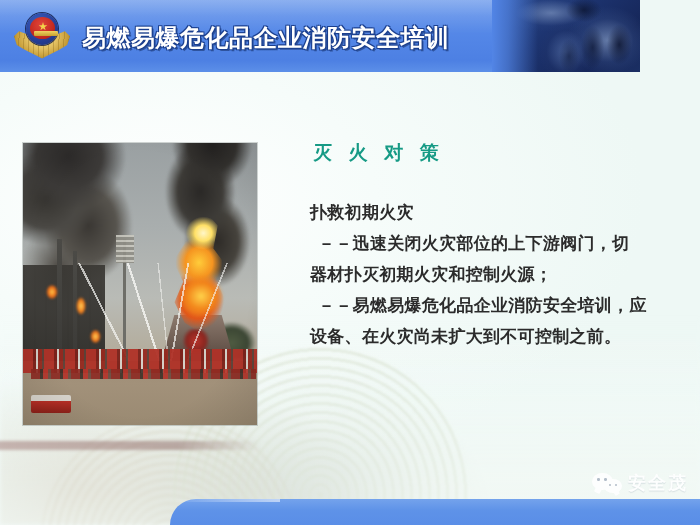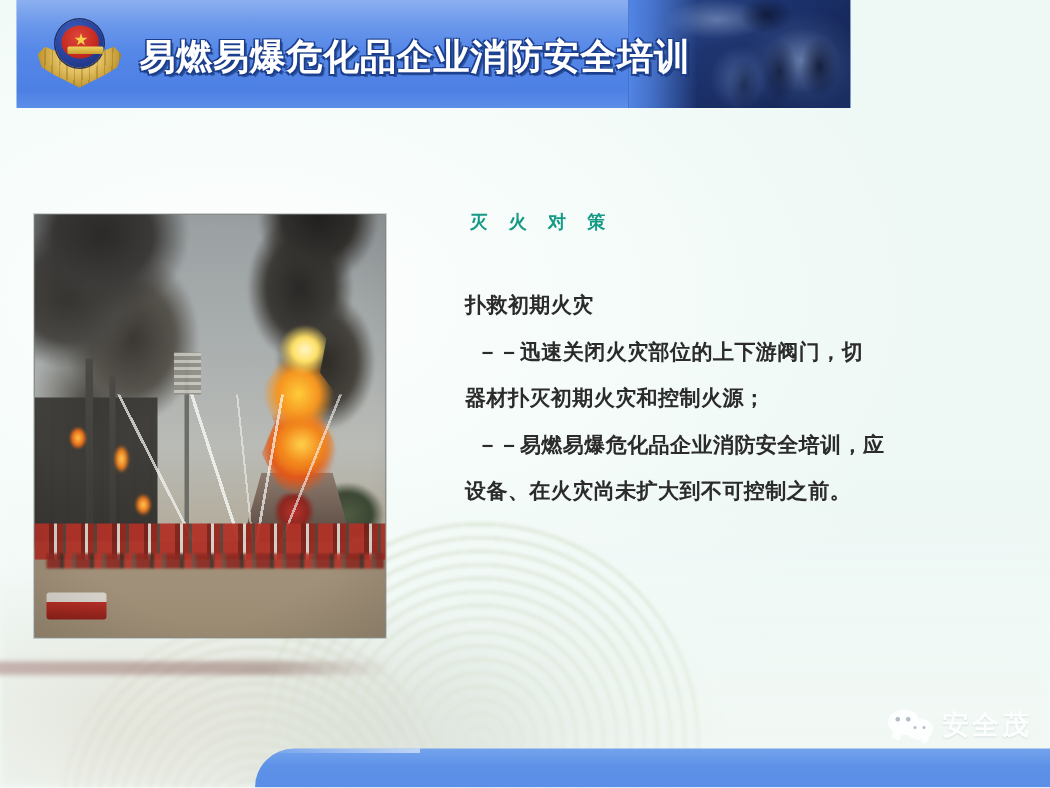--- a/index.html
+++ b/index.html
@@ -77,23 +77,23 @@
   }
   .bg-veil {
     position: absolute;
     left: 0; right: 0; bottom: 0; height: 200px;
     background: linear-gradient(to top, rgba(246,252,250,0.62), rgba(246,252,250,0.30) 50%, rgba(246,252,250,0) 100%);
   }
 
   
   .header {
     position: absolute;
-    left: 11px;
+    left: 0;
     top: 0;
-    width: 556px;
+    width: 640px;
     height: 72px;
     background: linear-gradient(180deg, #6f9cec 0%, #5a8ce9 22%, #5285e6 58%, #4d80e3 84%, #5c8fe8 100%);
     overflow: hidden;
   }
   .header-shine {
     position: absolute;
     left: 0; top: 0;
     width: 100%;
     height: 34px;
     background: linear-gradient(180deg, rgba(255,255,255,0.20), rgba(255,255,255,0.0));
@@ -363,30 +363,30 @@
 
   
   .text-col {
     position: absolute;
     left: 310px;
     top: 142px;
     width: 356px;
   }
   .section-heading {
     font-family: "DejaVu Sans", "Liberation Sans", sans-serif;
-    font-size: 12px;
+    font-size: 19px;
     font-weight: 700;
     letter-spacing: 5px;
     color: #169a85;
     line-height: 1.1;
     margin: 0 0 34px 3px;
   }
   .body-lines {
     font-family: "DejaVu Sans", "Liberation Sans", sans-serif;
-    font-size: 14px;
+    font-size: 17px;
     font-weight: 600;
     color: #2b2b2b;
     line-height: 31px;
     letter-spacing: 0.3px;
   }
   .body-lines .ln {
     display: block;
     white-space: nowrap;
   }
   .body-lines .ln.indent { padding-left: 8px; }

